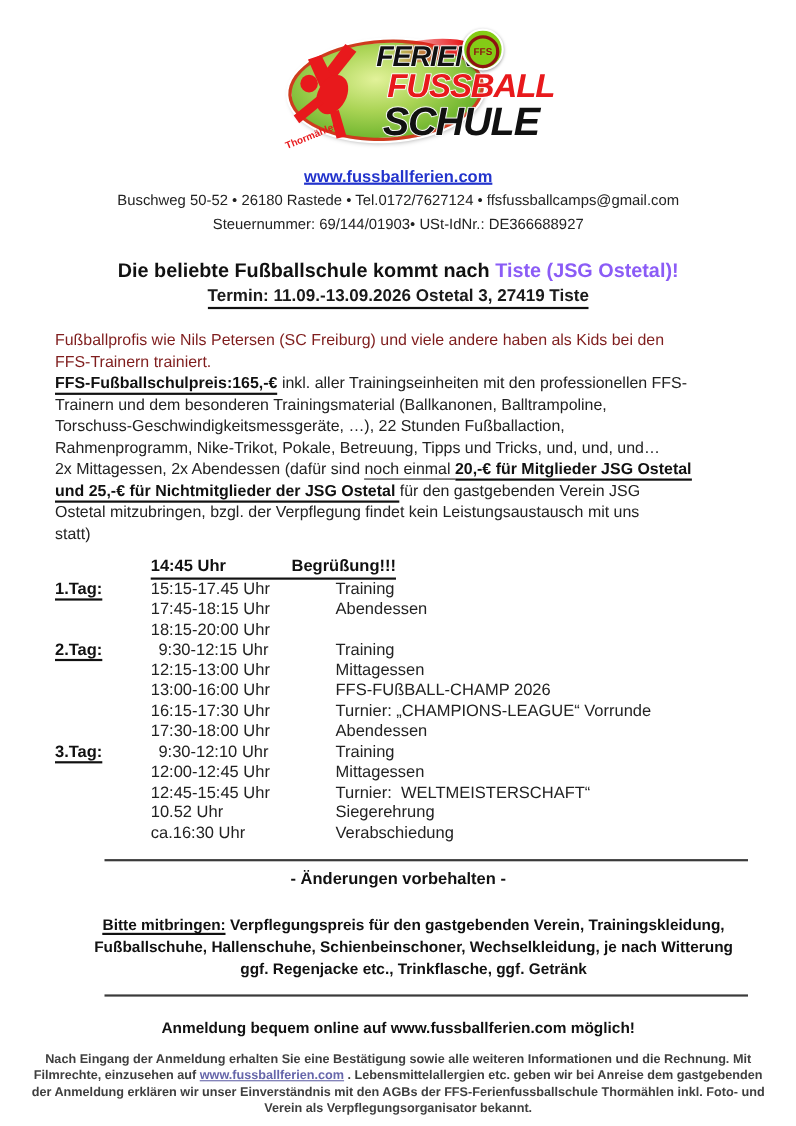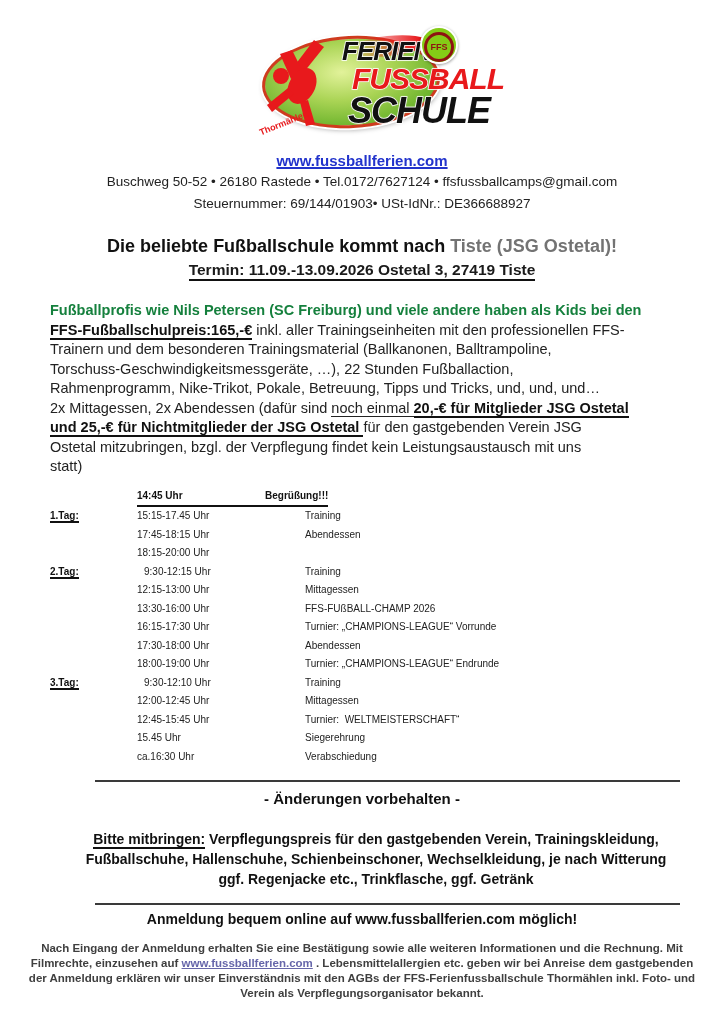--- a/index.html
+++ b/index.html
@@ -54,48 +54,48 @@
   
   .site-link {
     display: block; text-align: center; font-weight: bold; font-size: 15px;
     color: #2233cc; text-decoration: underline; text-decoration-thickness: 2px;
     margin-top: 8px; cursor: pointer;
   }
   .addr { text-align: center; font-size: 13.5px; line-height: 17.5px; color: #222; margin-top: 4px; }
 
   
   .title { text-align: center; font-size: 18px; font-weight: bold; margin-top: 24px; color: #111; }
-  .title .red { color: #737373; }
+  .title .red { color: #8b5cf6; }
   .termin { text-align: center; font-size: 15.5px; font-weight: bold; margin-top: 4px; }
   .termin span { border-bottom: 2px solid #111; padding-bottom: 1px; }
 
   
   .intro { margin: 22px 50px 0 50px; font-size: 14.5px; line-height: 19.5px; color: #222; }
   .intro-line { white-space: pre-wrap; }
-  .b  { font-weight: bold; color: #15803d; }
+  .b  { font-weight: normal; color: #7f1d1d; }
   .bu { font-weight: bold; color: #111; border-bottom: 2px solid #111; }
   .u  { border-bottom: 1.5px solid #222; }
 
   
-  .sched { margin: 10px 0 0 50px; font-size: 10px; line-height: 18.5px; color: #222; }
+  .sched { margin: 10px 0 0 50px; font-size: 15px; line-height: 18.5px; color: #222; }
   .srow { display: flex; align-items: baseline; }
   .c-day { width: 87px; flex: 0 0 87px; }
   .day-label { font-weight: bold; color: #111; border-bottom: 2px solid #111; }
   .c-time { width: 168px; flex: 0 0 168px; white-space: pre; }
   .c-time.ti { padding-left: 7px; }
   .c-act { white-space: pre; }
   .shead { display: inline-flex; font-weight: bold; color: #111; border-bottom: 2px solid #111; }
   .shead .c-time { width: 128px; flex: 0 0 128px; }
 
   
   .rule { width: 585px; border: none; border-top: 2px solid #3a3a3a; margin: 14px 0 0 95px; }
   .aender { text-align: center; font-weight: bold; font-size: 15px; color: #111; margin-top: 8px; }
   .mitb { text-align: center; font-weight: bold; font-size: 14px; line-height: 20px; color: #111; margin-top: 22px; padding-left: 28px; }
   .mitb .lbl { border-bottom: 2px solid #111; }
-  .anmeld { text-align: center; font-weight: bold; font-size: 14px; color: #111; margin-top: 6px; }
+  .anmeld { text-align: center; font-weight: bold; font-size: 14px; color: #111; margin-top: 20px; }
   .fine { text-align: center; font-size: 11.5px; line-height: 15px; color: #3f3f3f; margin: 14px 10px 0 10px; font-weight: bold; }
   .fine .flink { color: #6666aa; text-decoration: underline; cursor: pointer; }
 </style>
 </head>
 <body>
 
 <div class="page">
 
   <div class="logo-wrap">
     <div class="logo-oval"></div>
@@ -125,20 +125,21 @@
 
   <span class="site-link">www.fussballferien.com</span>
   <div class="addr">Buschweg 50-52 • 26180 Rastede • Tel.0172/7627124 • ffsfussballcamps@gmail.com</div>
   <div class="addr">Steuernummer: 69/144/01903• USt-IdNr.: DE366688927</div>
 
   <div class="title"><span>Die beliebte Fußballschule kommt nach </span><span class="red">Tiste (JSG Ostetal)!</span></div>
   <div class="termin"><span>Termin: 11.09.-13.09.2026 Ostetal 3, 27419 Tiste</span></div>
 
   <div class="intro">
     <div class="intro-line b">Fußballprofis wie Nils Petersen (SC Freiburg) und viele andere haben als Kids bei den</div>
+    <div class="intro-line b">FFS-Trainern trainiert.</div>
     <div class="intro-line"><span class="bu">FFS-Fußballschulpreis:165,-€</span><span> inkl. aller Trainingseinheiten mit den professionellen FFS-</span></div>
     <div class="intro-line">Trainern und dem besonderen Trainingsmaterial (Ballkanonen, Balltrampoline,</div>
     <div class="intro-line">Torschuss-Geschwindigkeitsmessgeräte, …), 22 Stunden Fußballaction,</div>
     <div class="intro-line">Rahmenprogramm, Nike-Trikot, Pokale, Betreuung, Tipps und Tricks, und, und, und…</div>
     <div class="intro-line"><span>2x Mittagessen, 2x Abendessen (dafür sind </span><span class="u">noch einmal </span><span class="bu">20,-€ für Mitglieder JSG Ostetal</span></div>
     <div class="intro-line"><span class="bu">und 25,-€ für Nichtmitglieder der JSG Ostetal </span><span>für den gastgebenden Verein JSG</span></div>
     <div class="intro-line">Ostetal mitzubringen, bzgl. der Verpflegung findet kein Leistungsaustausch mit uns</div>
     <div class="intro-line">statt)</div>
   </div>
 
@@ -169,56 +170,51 @@
       <span class="c-time ti">9:30-12:15 Uhr</span>
         <span class="c-act">Training</span>
     </div>
     <div class="srow">
       <span class="c-day"><span class="day-label"></span></span>
       <span class="c-time">12:15-13:00 Uhr</span>
         <span class="c-act">Mittagessen</span>
     </div>
     <div class="srow">
       <span class="c-day"><span class="day-label"></span></span>
-      <span class="c-time">13:30-16:00 Uhr</span>
+      <span class="c-time">13:00-16:00 Uhr</span>
         <span class="c-act">FFS-FUßBALL-CHAMP 2026</span>
     </div>
     <div class="srow">
       <span class="c-day"><span class="day-label"></span></span>
       <span class="c-time">16:15-17:30 Uhr</span>
         <span class="c-act">Turnier: „CHAMPIONS-LEAGUE“ Vorrunde</span>
     </div>
     <div class="srow">
       <span class="c-day"><span class="day-label"></span></span>
       <span class="c-time">17:30-18:00 Uhr</span>
         <span class="c-act">Abendessen</span>
-    </div>
-    <div class="srow">
-      <span class="c-day"><span class="day-label"></span></span>
-      <span class="c-time">18:00-19:00 Uhr</span>
-        <span class="c-act">Turnier: „CHAMPIONS-LEAGUE“ Endrunde</span>
     </div>
     <div class="srow">
       <span class="c-day"><span class="day-label">3.Tag:</span></span>
       <span class="c-time ti">9:30-12:10 Uhr</span>
         <span class="c-act">Training</span>
     </div>
     <div class="srow">
       <span class="c-day"><span class="day-label"></span></span>
       <span class="c-time">12:00-12:45 Uhr</span>
         <span class="c-act">Mittagessen</span>
     </div>
     <div class="srow">
       <span class="c-day"><span class="day-label"></span></span>
       <span class="c-time">12:45-15:45 Uhr</span>
         <span class="c-act">Turnier:  WELTMEISTERSCHAFT“</span>
     </div>
     <div class="srow">
       <span class="c-day"><span class="day-label"></span></span>
-      <span class="c-time">15.45 Uhr</span>
+      <span class="c-time">10.52 Uhr</span>
         <span class="c-act">Siegerehrung</span>
     </div>
     <div class="srow">
       <span class="c-day"><span class="day-label"></span></span>
       <span class="c-time">ca.16:30 Uhr</span>
         <span class="c-act">Verabschiedung</span>
     </div>
   </div>
 
   <hr class="rule">

